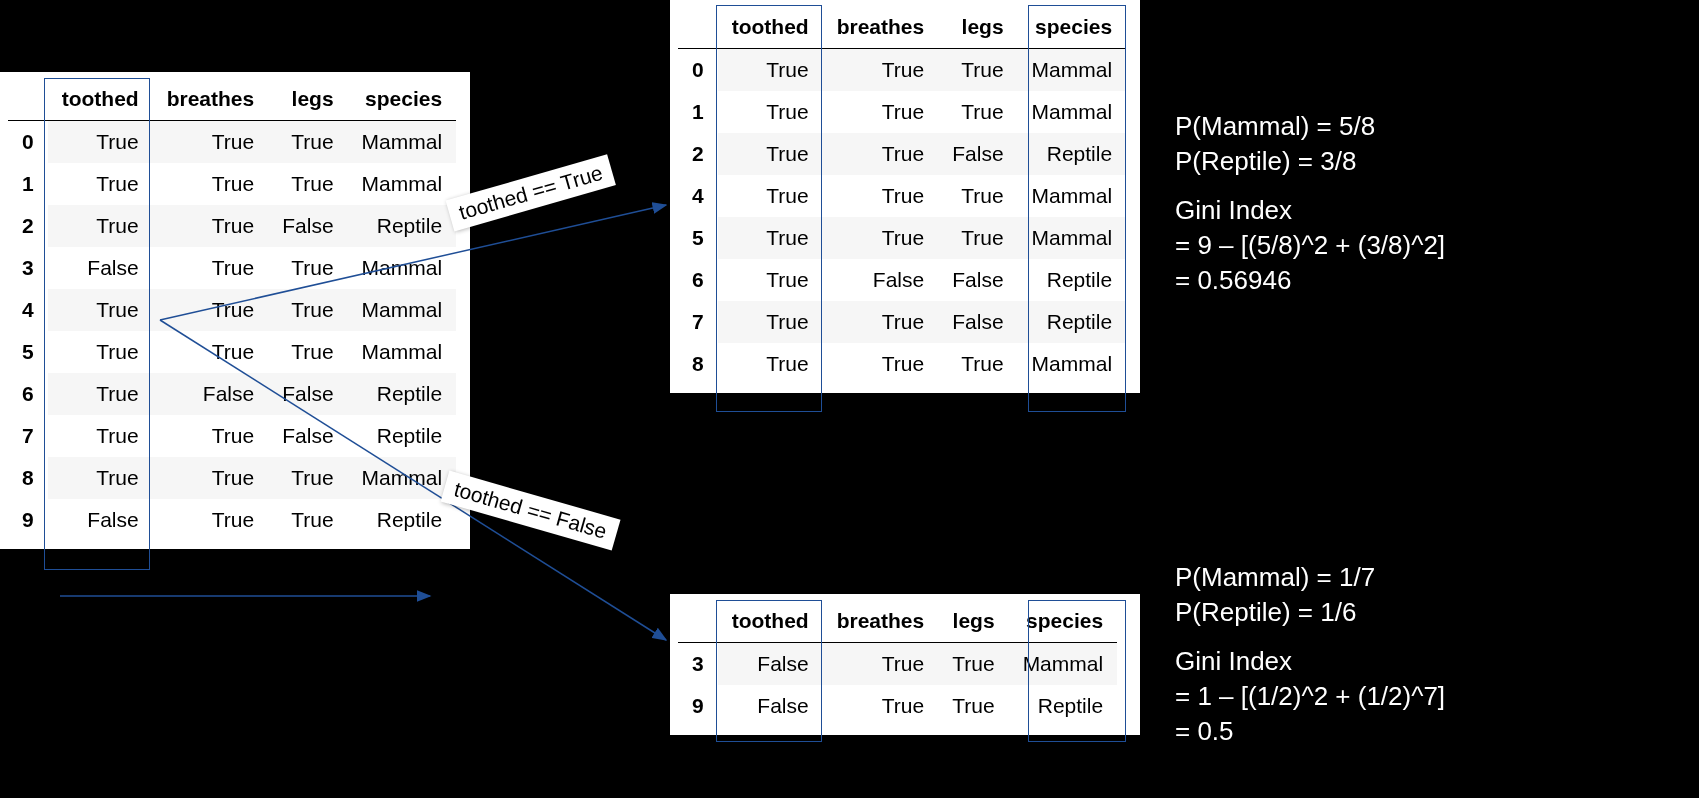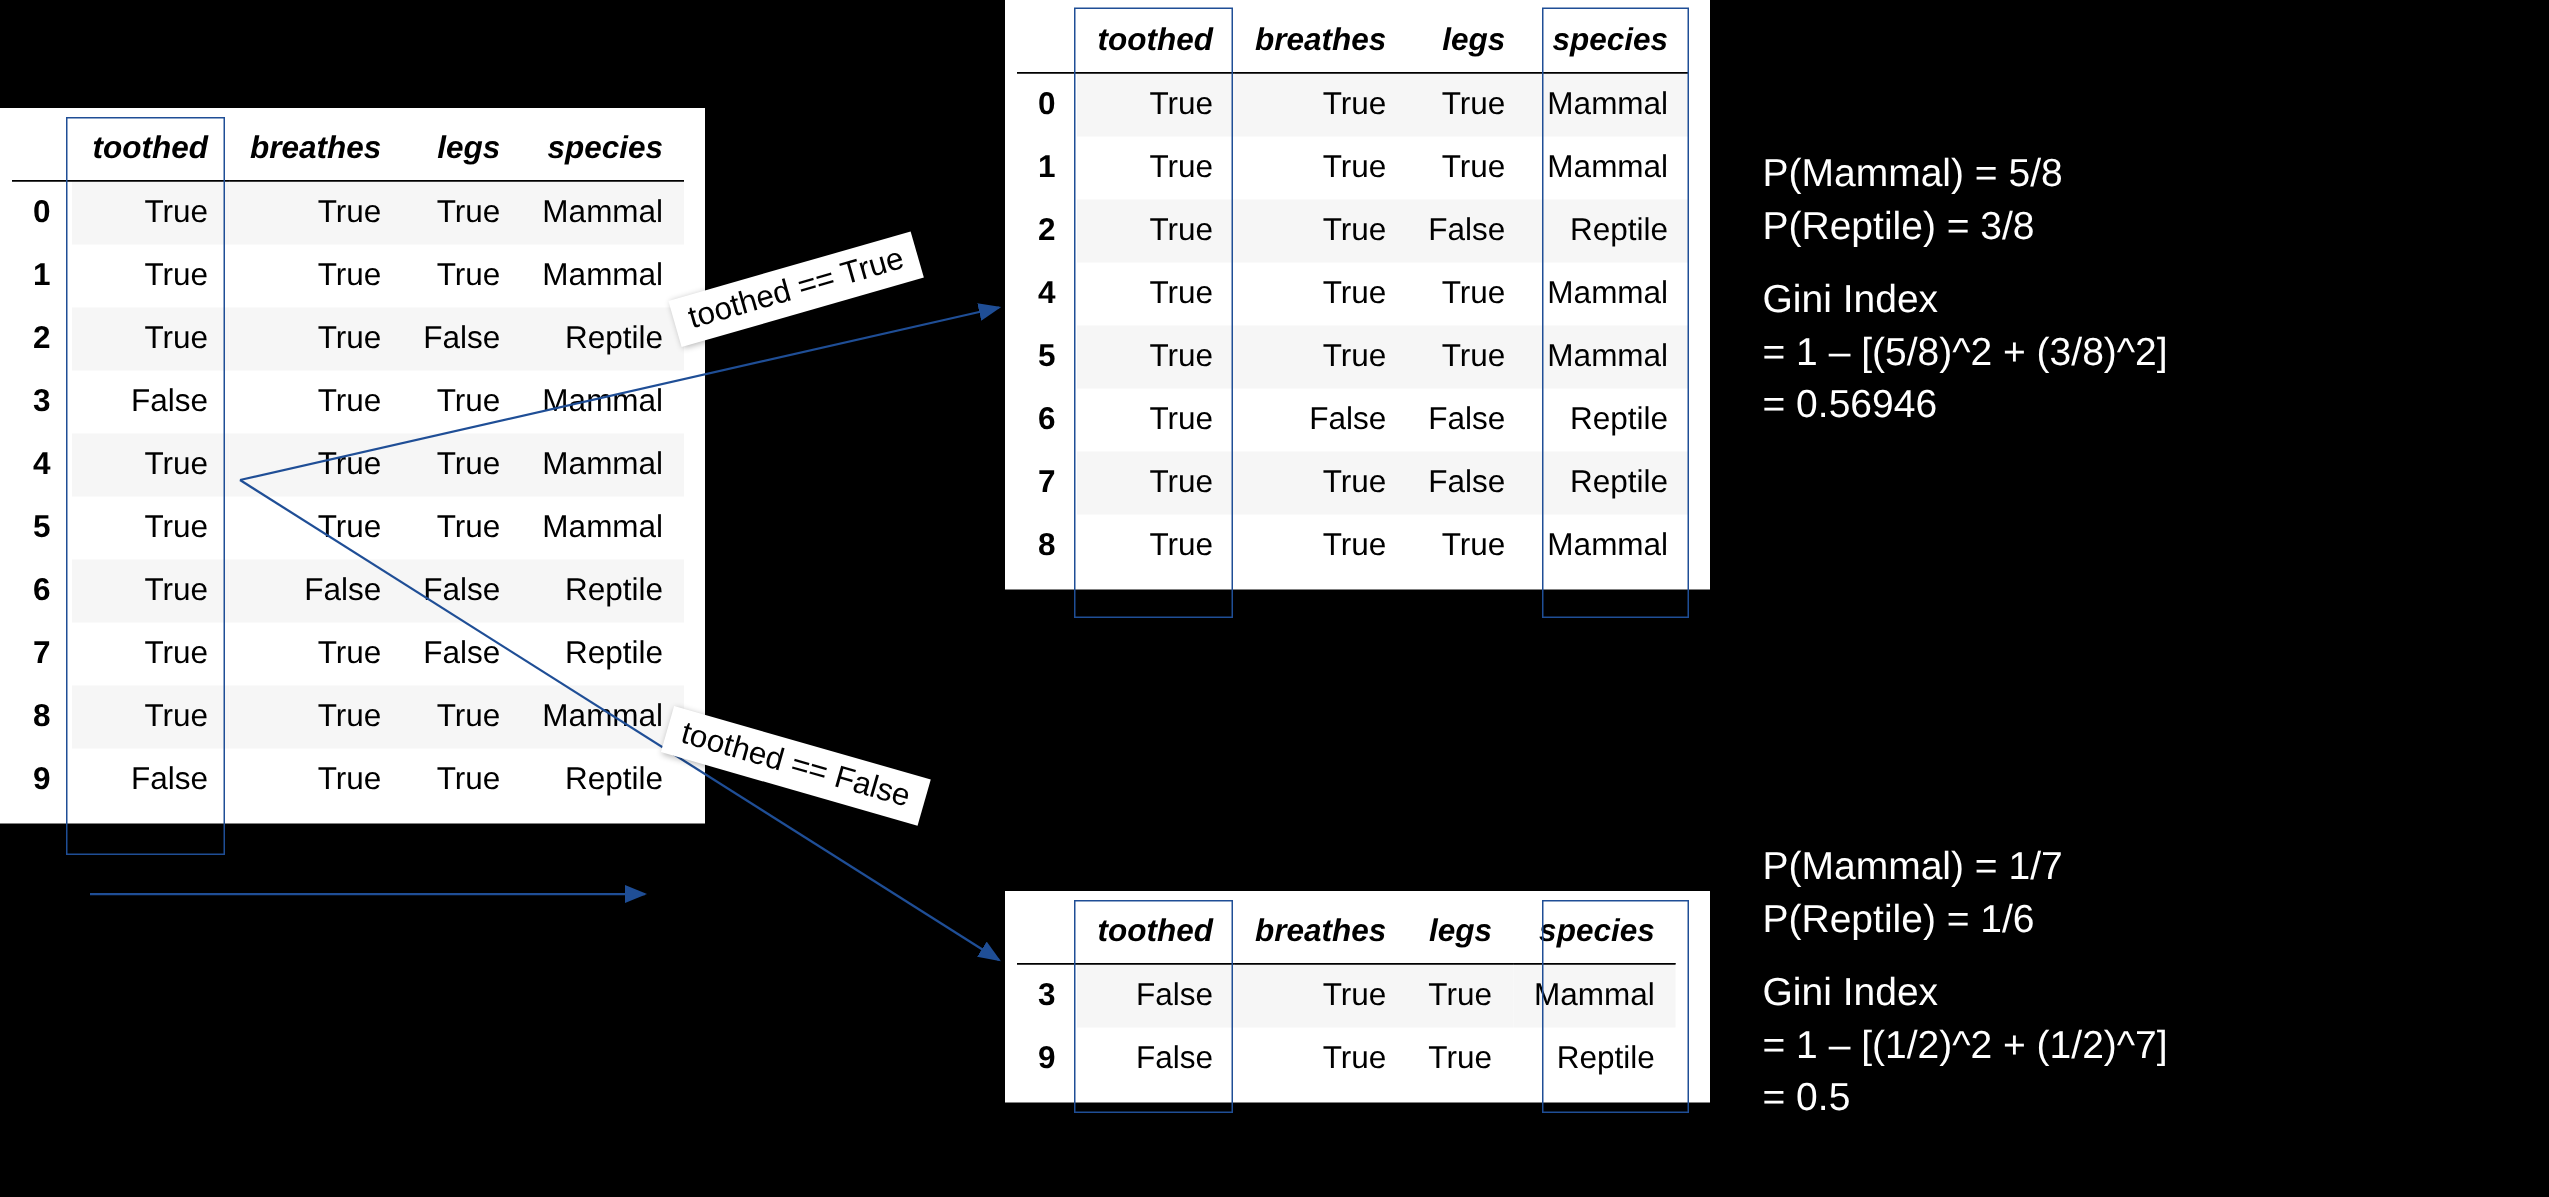--- a/index.html
+++ b/index.html
@@ -22,21 +22,20 @@
     border-collapse: collapse;
     font-size: 21px;
   }
   th, td {
     padding: 9px 14px;
     text-align: right;
   }
   th {
     font-weight: bold;
     border-bottom: 1.5px solid #000;
-    font-style: italic;
   }
   th:first-child, td:first-child {
     font-weight: bold;
     text-align: right;
   }
   tbody tr:nth-child(odd) td {
     background: #f6f6f6;
   }
   tbody tr td:first-child {
     background: #fff !important;
@@ -279,26 +278,26 @@
   <line x1="160" y1="320" x2="666" y2="205" stroke="#1f4e96" stroke-width="1.5" marker-end="url(#arrowhead)"></line>
 
   <line x1="160" y1="320" x2="666" y2="640" stroke="#1f4e96" stroke-width="1.5" marker-end="url(#arrowhead)"></line>
 
   <line x1="60" y1="596" x2="430" y2="596" stroke="#1f4e96" stroke-width="1.5" marker-end="url(#arrowhead)"></line>
 </svg>
 
 <div class="arrow-label arrow-true" style="left:450px; top:200px;">toothed == True</div>
 <div class="arrow-label arrow-false" style="left:445px; top:470px;">toothed == False</div>
 
-<div class="right-text" style="left:1175px; top:98px;">
+<div class="right-text" style="left:1175px; top:109px;">
   <div>P(Mammal) = 5/8</div>
   <div>P(Reptile) = 3/8</div>
   <div style="height:14px;"></div>
   <div>Gini Index</div>
-  <div>= 1 – [(5/8)^2 + (3/8)^2]</div>
+  <div>= 9 – [(5/8)^2 + (3/8)^2]</div>
   <div>= 0.56946</div>
 </div>
 
 <div class="right-text" style="left:1175px; top:560px;">
   <div>P(Mammal) = 1/7</div>
   <div>P(Reptile) = 1/6</div>
   <div style="height:14px;"></div>
   <div>Gini Index</div>
   <div>= 1 – [(1/2)^2 + (1/2)^7]</div>
   <div>= 0.5</div>

